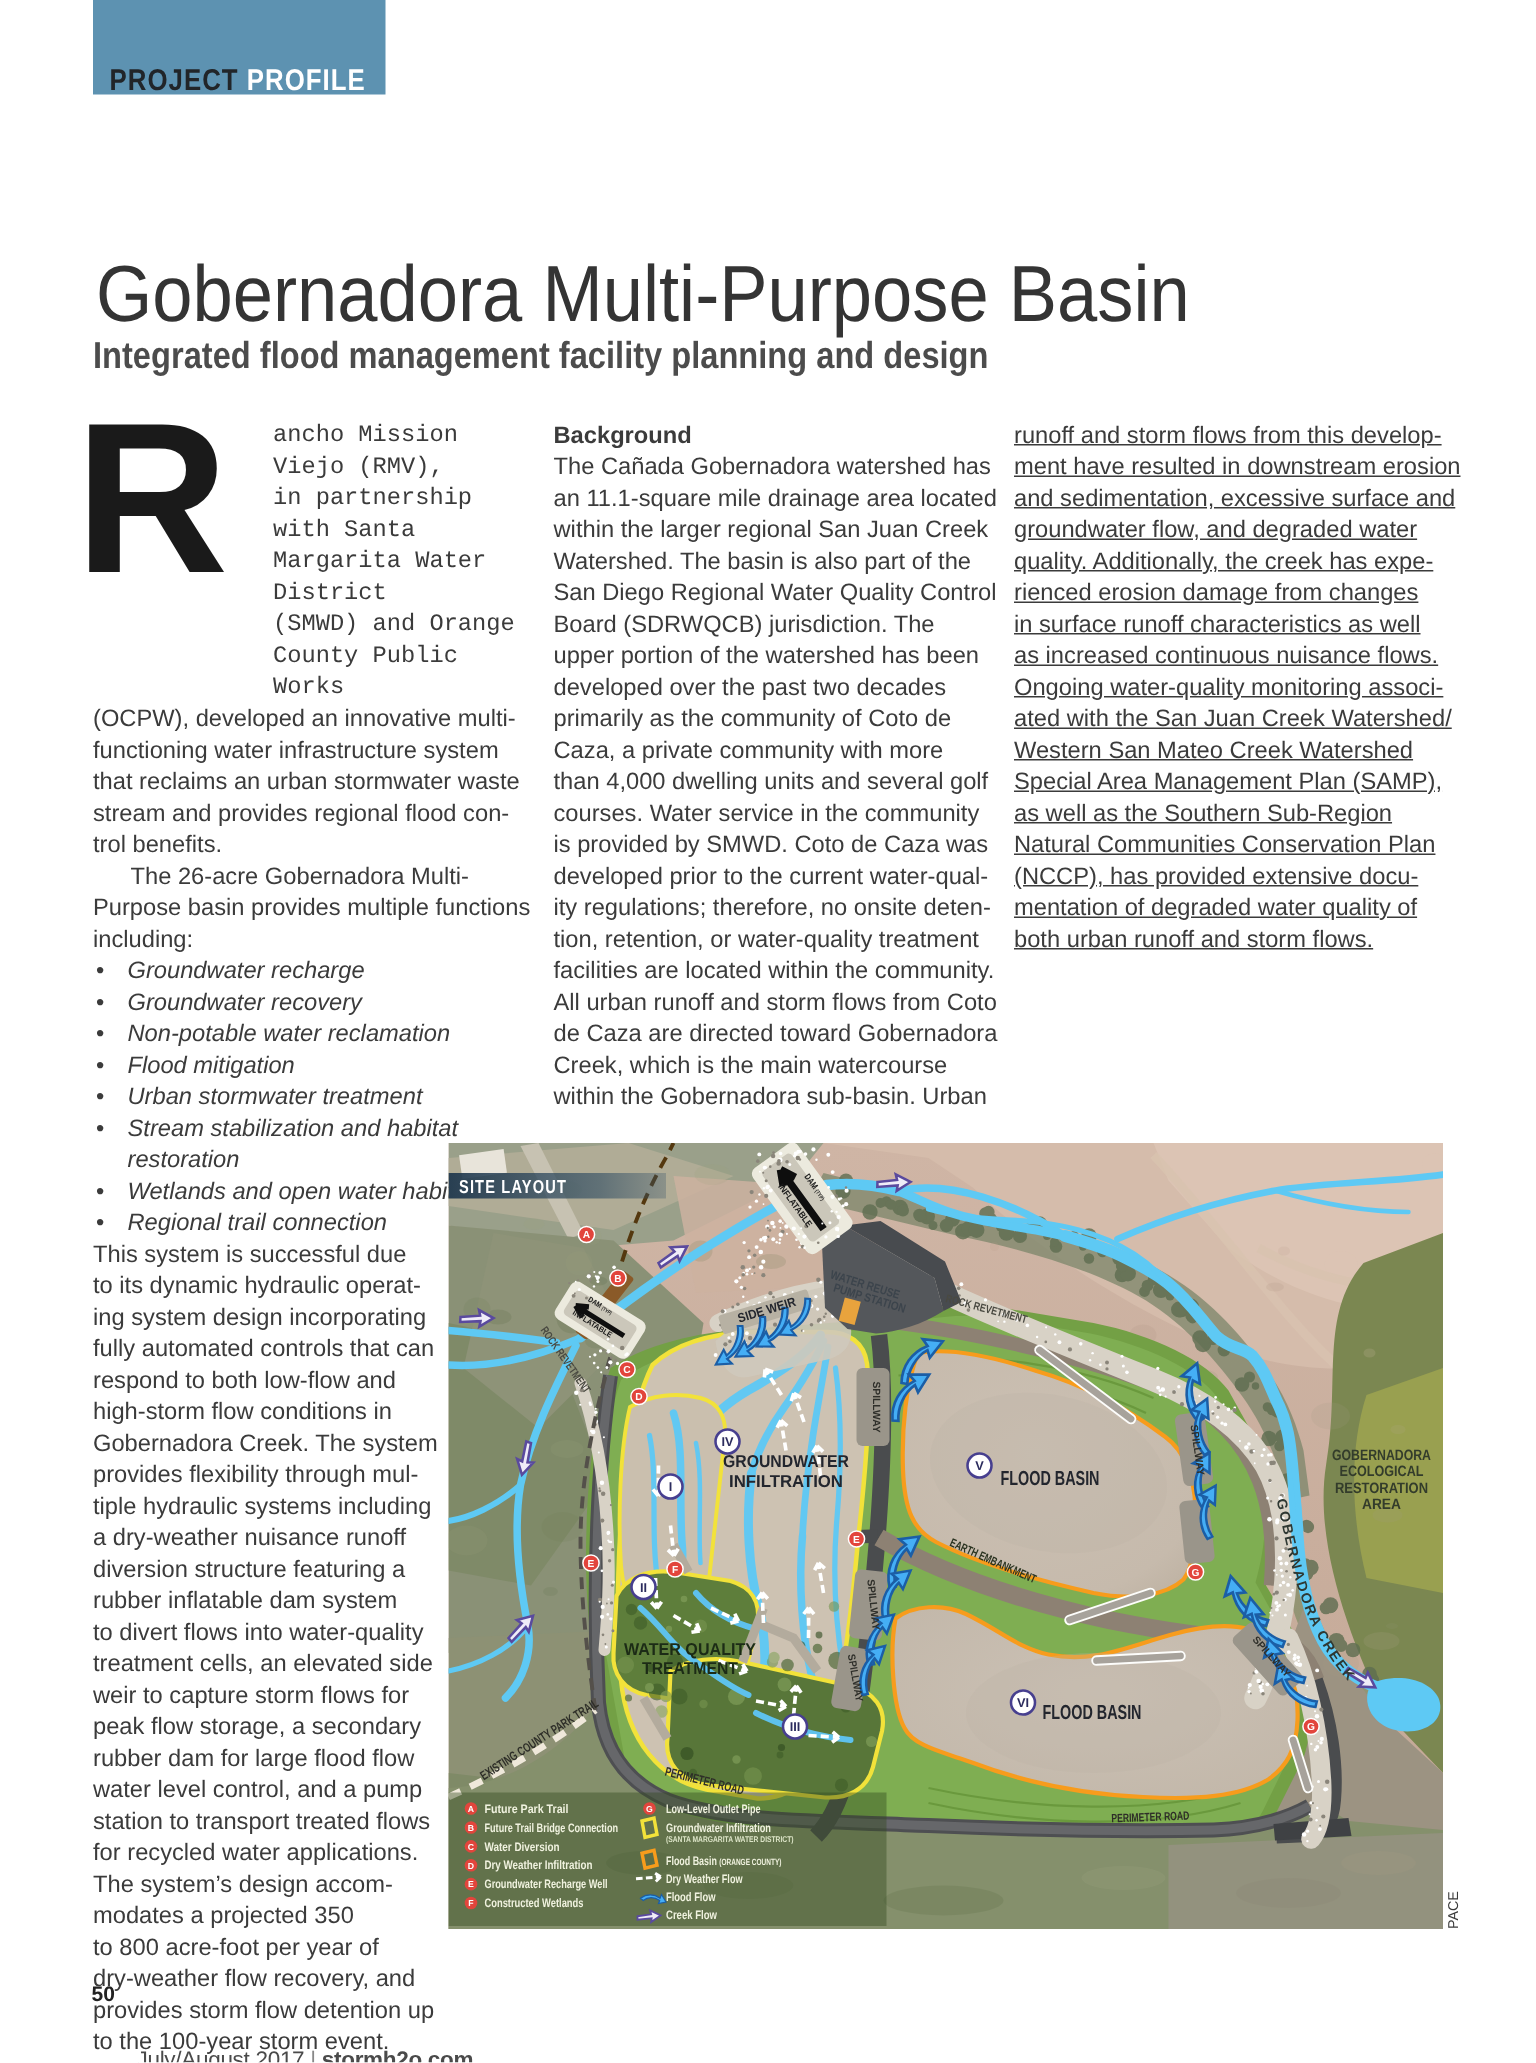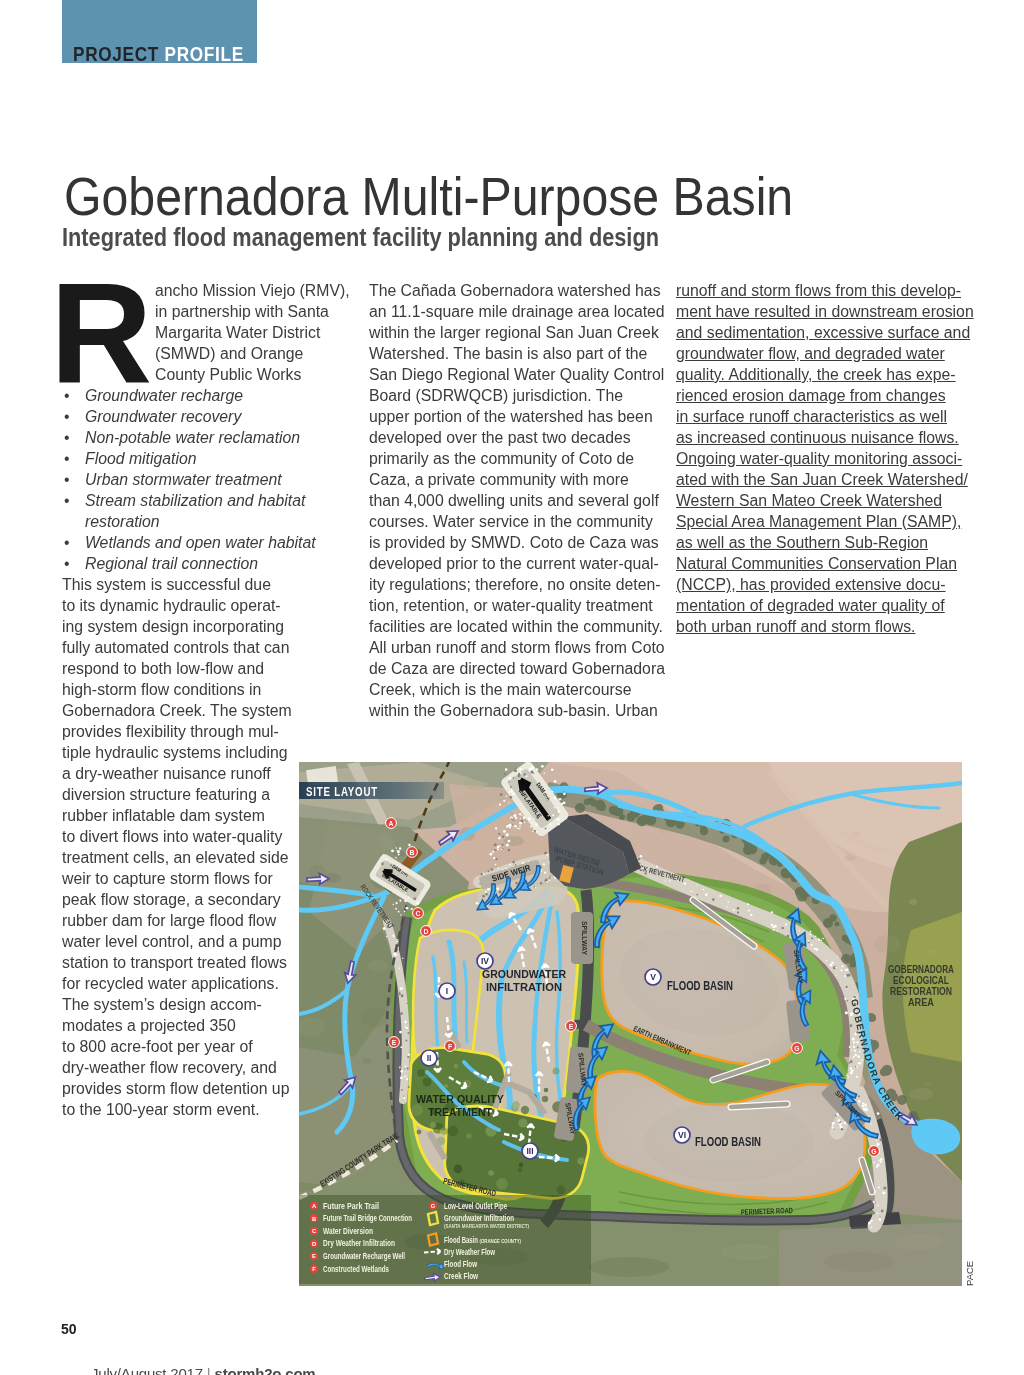--- a/index.html
+++ b/index.html
@@ -18,26 +18,29 @@
 
   <div style="position:absolute;left:73px;top:43px;font-weight:bold;font-size:20px;letter-spacing:0.8px;transform:scaleX(0.86);transform-origin:left top;color:#212529;white-space:nowrap;">PROJECT <span style="color:#fff;">PROFILE</span></div>
 
   <div style="position:absolute;left:64px;top:170px;font-size:53px;line-height:53px;color:#343434;transform:scaleX(0.91);transform-origin:left top;white-space:nowrap;">Gobernadora Multi-Purpose Basin</div>
 
   <div style="position:absolute;left:62px;top:223px;font-size:25px;line-height:28px;font-weight:bold;color:#4c4c4c;transform:scaleX(0.87);transform-origin:left top;white-space:nowrap;">Integrated flood management facility planning and design</div>
 
   <div style="position:absolute;left:50px;top:261px;font-size:143px;line-height:143px;font-weight:bold;color:#1a1a1a;transform:scaleX(0.99);transform-origin:left top;">R</div>
 
   <div class="col" style="left:62px;top:280px;">
-    <div style="margin-left:93px;">ancho Mission Viejo (RMV),<br>in partnership with Santa<br>Margarita Water District<br>(SMWD) and Orange<br>County Public Works</div>
+    <div style="margin-left:120px;font-family:Liberation Mono, monospace;">ancho Mission Viejo (RMV),<br>in partnership with Santa<br>Margarita Water District<br>(SMWD) and Orange<br>County Public Works</div>
+    <div>(OCPW), developed an innovative multi-<br>functioning water infrastructure system<br>that reclaims an urban stormwater waste<br>stream and provides regional flood con-<br>trol benefits.</div>
+    <div><span class="ind"></span>The 26-acre Gobernadora Multi-<br>Purpose basin provides multiple functions<br>including:</div>
     <div class="it"><span class="bu">•</span>Groundwater recharge<br><span class="bu">•</span>Groundwater recovery<br><span class="bu">•</span>Non-potable water reclamation<br><span class="bu">•</span>Flood mitigation<br><span class="bu">•</span>Urban stormwater treatment<br><span class="bu">•</span>Stream stabilization and habitat<br><span style="display:inline-block;width:23px;"></span>restoration<br><span class="bu">•</span>Wetlands and open water habitat<br><span class="bu">•</span>Regional trail connection</div>
     <div>This system is successful due<br>to its dynamic hydraulic operat-<br>ing system design incorporating<br>fully automated controls that can<br>respond to both low-flow and<br>high-storm flow conditions in<br>Gobernadora Creek. The system<br>provides flexibility through mul-<br>tiple hydraulic systems including<br>a dry-weather nuisance runoff<br>diversion structure featuring a<br>rubber inflatable dam system<br>to divert flows into water-quality<br>treatment cells, an elevated side<br>weir to capture storm flows for<br>peak flow storage, a secondary<br>rubber dam for large flood flow<br>water level control, and a pump<br>station to transport treated flows<br>for recycled water applications.<br>The system’s design accom-<br>modates a projected 350<br>to 800 acre-foot per year of<br>dry-weather flow recovery, and<br>provides storm flow detention up<br>to the 100-year storm event.</div>
   </div>
 
   <div class="col" style="left:369px;top:280px;">
+    <div class="b">Background</div>
     <div>The Cañada Gobernadora watershed has<br>an 11.1-square mile drainage area located<br>within the larger regional San Juan Creek<br>Watershed. The basin is also part of the<br>San Diego Regional Water Quality Control<br>Board (SDRWQCB) jurisdiction. The<br>upper portion of the watershed has been<br>developed over the past two decades<br>primarily as the community of Coto de<br>Caza, a private community with more<br>than 4,000 dwelling units and several golf<br>courses. Water service in the community<br>is provided by SMWD. Coto de Caza was<br>developed prior to the current water-qual-<br>ity regulations; therefore, no onsite deten-<br>tion, retention, or water-quality treatment<br>facilities are located within the community.<br>All urban runoff and storm flows from Coto<br>de Caza are directed toward Gobernadora<br>Creek, which is the main watercourse<br>within the Gobernadora sub-basin. Urban</div>
   </div>
 
   <div class="col" style="left:676px;top:280px;text-decoration:underline;">
     <div>runoff and storm flows from this develop-<br>ment have resulted in downstream erosion<br>and sedimentation, excessive surface and<br>groundwater flow, and degraded water<br>quality. Additionally, the creek has expe-<br>rienced erosion damage from changes<br>in surface runoff characteristics as well<br>as increased continuous nuisance flows.<br>Ongoing water-quality monitoring associ-<br>ated with the San Juan Creek Watershed/<br>Western San Mateo Creek Watershed<br>Special Area Management Plan (SAMP),<br>as well as the Southern Sub-Region<br>Natural Communities Conservation Plan<br>(NCCP), has provided extensive docu-<br>mentation of degraded water quality of<br>both urban runoff and storm flows.</div>
   </div>
 
   <div style="position:absolute;left:299px;top:762px;width:663px;height:524px;">
   <svg width="663" height="524" viewBox="0 0 663 524" font-family="Liberation Sans, sans-serif">
   <defs>

